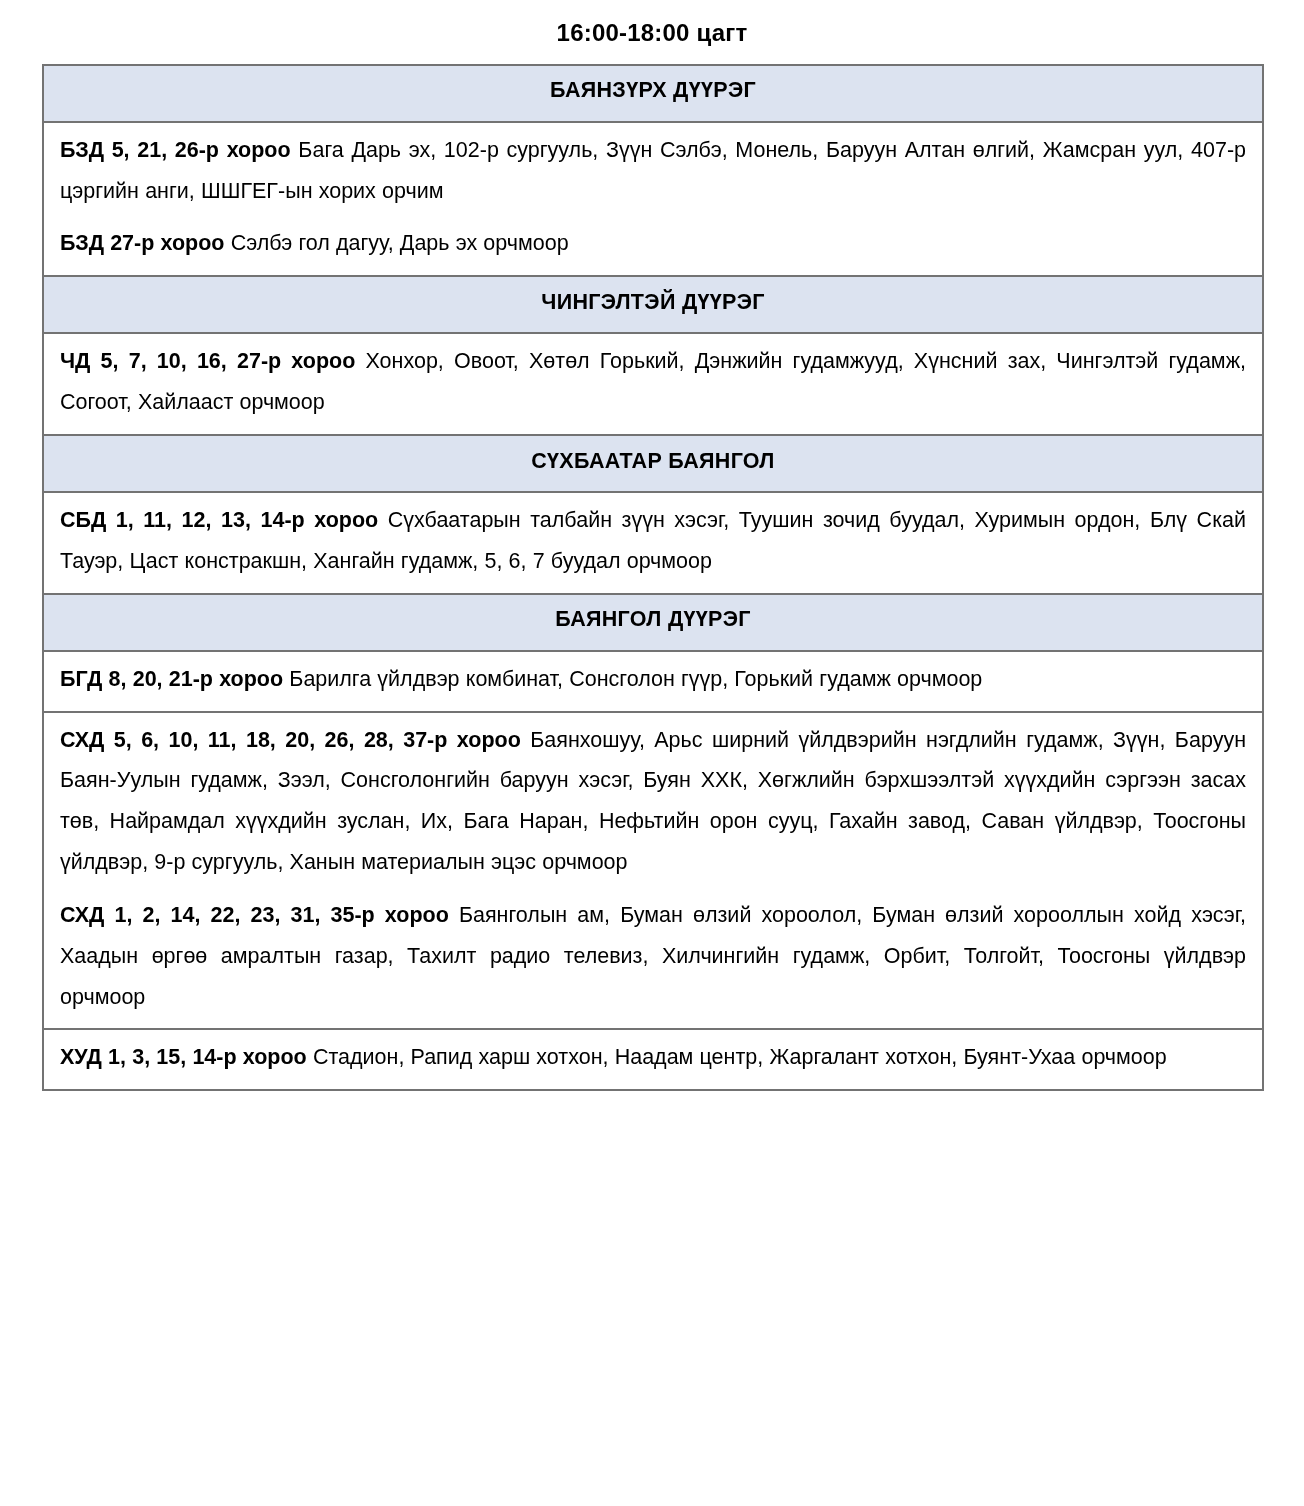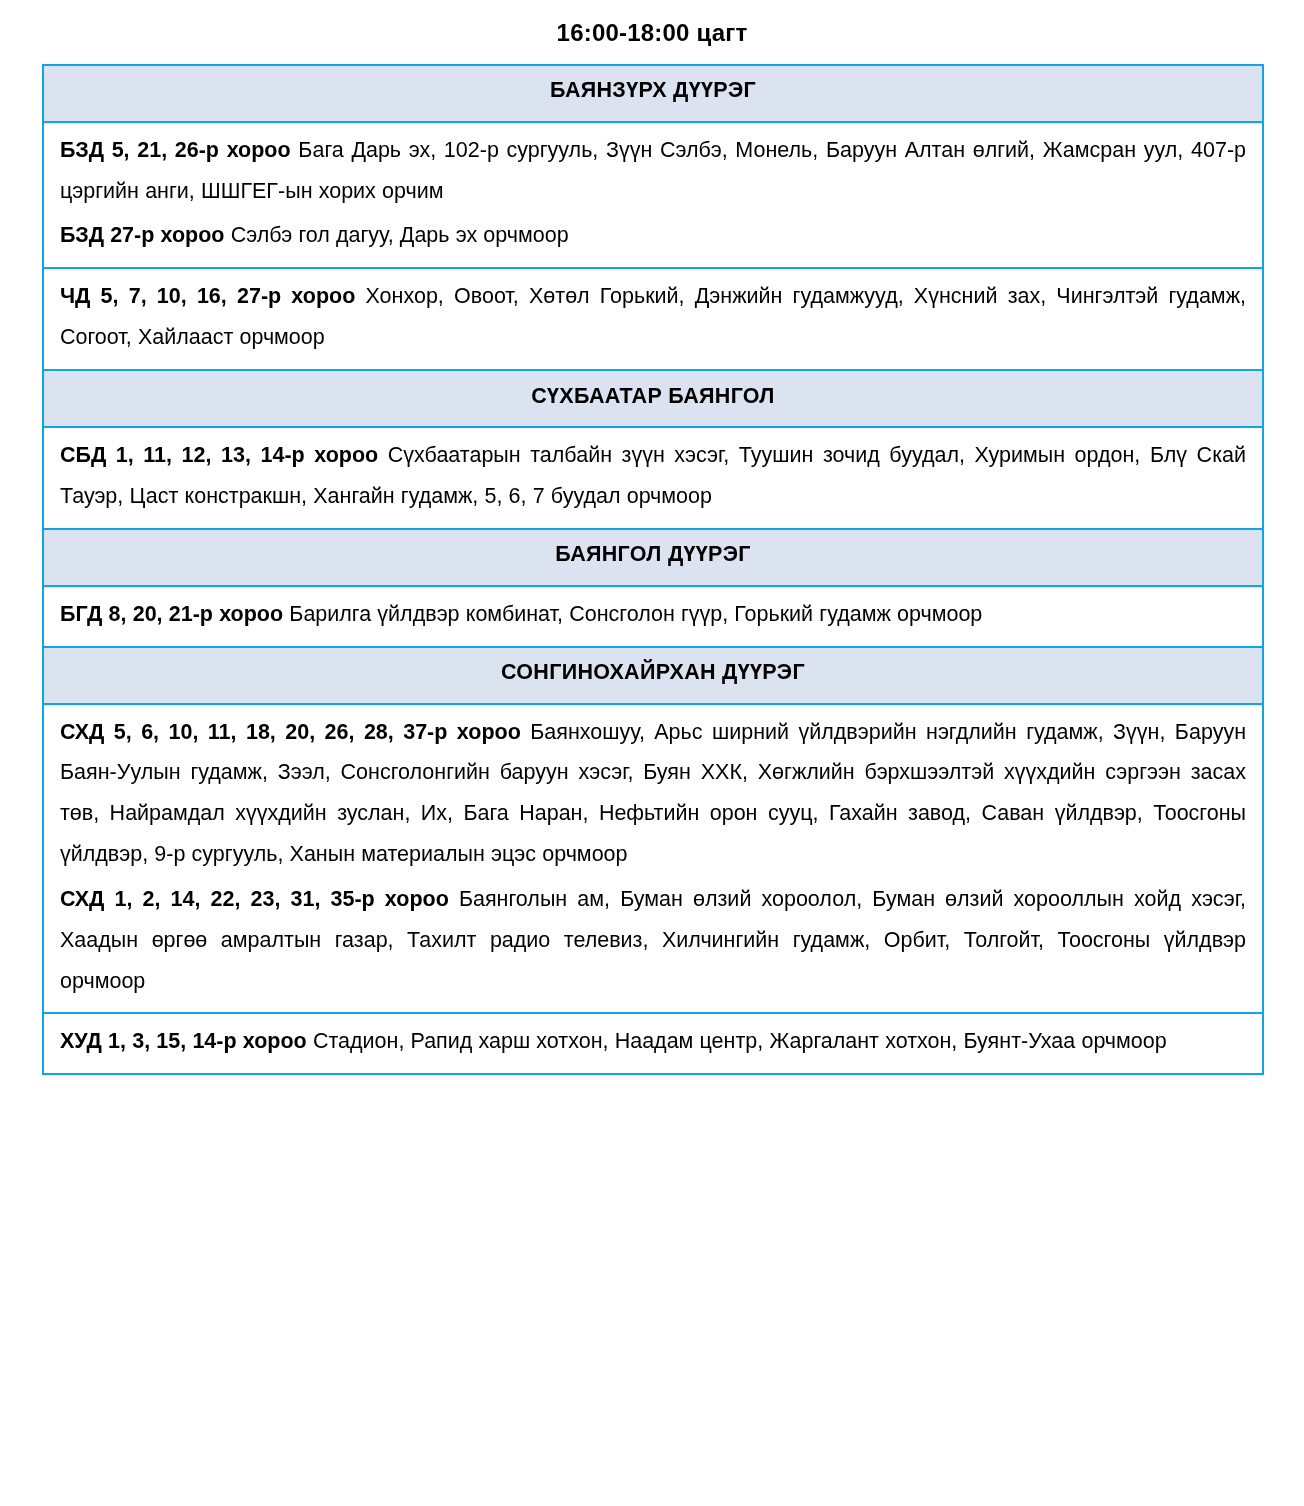--- a/index.html
+++ b/index.html
@@ -32,21 +32,21 @@
     line-height: 1.2;
   }
   .schedule-table {
     margin: 16px 42px 0 42px;
     width: 1222px;
     border-collapse: collapse;
     border: 2px solid #000000;
     table-layout: fixed;
   }
   .schedule-table td {
-    border: 2px solid #0ea5e9;
+    border: 2px solid #737373;
     padding: 0;
     vertical-align: top;
   }
   tr.district-header td {
     background: #dce3f0;
     text-align: center;
     font-weight: bold;
     font-size: 21.5px;
     letter-spacing: 0.3px;
     height: 47px;
@@ -60,21 +60,21 @@
   }
   .para {
     font-size: 21.5px;
     line-height: 1.90;
     text-align: justify;
     text-justify: inter-word;
     margin: 0;
     word-spacing: 0.2px;
   }
   .para + .para {
-    margin-top: 4px;
+    margin-top: 12px;
   }
   .para .lead {
     font-weight: bold;
   }
   
 </style>
 </head>
 <body>
 
 <div class="page">
@@ -85,20 +85,23 @@
     <tbody>
         <tr class="district-header">
           <td>БАЯНЗҮРХ ДҮҮРЭГ</td>
         </tr>
         <tr class="district-body">
           <td>
             <p class="para"><span class="lead">БЗД 5, 21, 26-р хороо </span><span class="rest">Бага Дарь эх, 102-р сургууль, Зүүн Сэлбэ, Монель, Баруун Алтан өлгий, Жамсран уул, 407-р цэргийн анги, ШШГЕГ-ын хорих орчим</span></p>
             <p class="para"><span class="lead">БЗД 27-р хороо </span><span class="rest">Сэлбэ гол дагуу, Дарь эх орчмоор</span></p>
           </td>
         </tr>
+        <tr class="district-header">
+          <td>ЧИНГЭЛТЭЙ ДҮҮРЭГ</td>
+        </tr>
         <tr class="district-body">
           <td>
             <p class="para"><span class="lead">ЧД 5, 7, 10, 16, 27-р хороо </span><span class="rest">Хонхор, Овоот, Хөтөл Горький, Дэнжийн гудамжууд, Хүнсний зах, Чингэлтэй гудамж, Согоот, Хайлааст орчмоор</span></p>
           </td>
         </tr>
         <tr class="district-header">
           <td>СҮХБААТАР БАЯНГОЛ</td>
         </tr>
         <tr class="district-body">
           <td>
@@ -106,23 +109,20 @@
           </td>
         </tr>
         <tr class="district-header">
           <td>БАЯНГОЛ ДҮҮРЭГ</td>
         </tr>
         <tr class="district-body">
           <td>
             <p class="para"><span class="lead">БГД 8, 20, 21-р хороо </span><span class="rest">Барилга үйлдвэр комбинат, Сонсголон гүүр, Горький гудамж орчмоор</span></p>
           </td>
         </tr>
-        <tr class="district-header">
-          <td>СОНГИНОХАЙРХАН ДҮҮРЭГ</td>
-        </tr>
         <tr class="district-body">
           <td>
             <p class="para"><span class="lead">СХД 5, 6, 10, 11, 18, 20, 26, 28, 37-р хороо </span><span class="rest">Баянхошуу, Арьс ширний үйлдвэрийн нэгдлийн гудамж, Зүүн, Баруун Баян-Уулын гудамж, Зээл, Сонсголонгийн баруун хэсэг, Буян ХХК, Хөгжлийн бэрхшээлтэй хүүхдийн сэргээн засах төв, Найрамдал хүүхдийн зуслан, Их, Бага Наран, Нефьтийн орон сууц, Гахайн завод, Саван үйлдвэр, Тоосгоны үйлдвэр, 9-р сургууль, Ханын материалын эцэс орчмоор</span></p>
             <p class="para"><span class="lead">СХД 1, 2, 14, 22, 23, 31, 35-р хороо </span><span class="rest">Баянголын ам, Буман өлзий хороолол, Буман өлзий хорооллын хойд хэсэг, Хаадын өргөө амралтын газар, Тахилт радио телевиз, Хилчингийн гудамж, Орбит, Толгойт, Тоосгоны үйлдвэр орчмоор</span></p>
           </td>
         </tr>
         <tr class="district-body">
           <td>
             <p class="para"><span class="lead">ХУД 1, 3, 15, 14-р хороо </span><span class="rest">Стадион, Рапид харш хотхон, Наадам центр, Жаргалант хотхон, Буянт-Ухаа орчмоор</span></p>
           </td>

